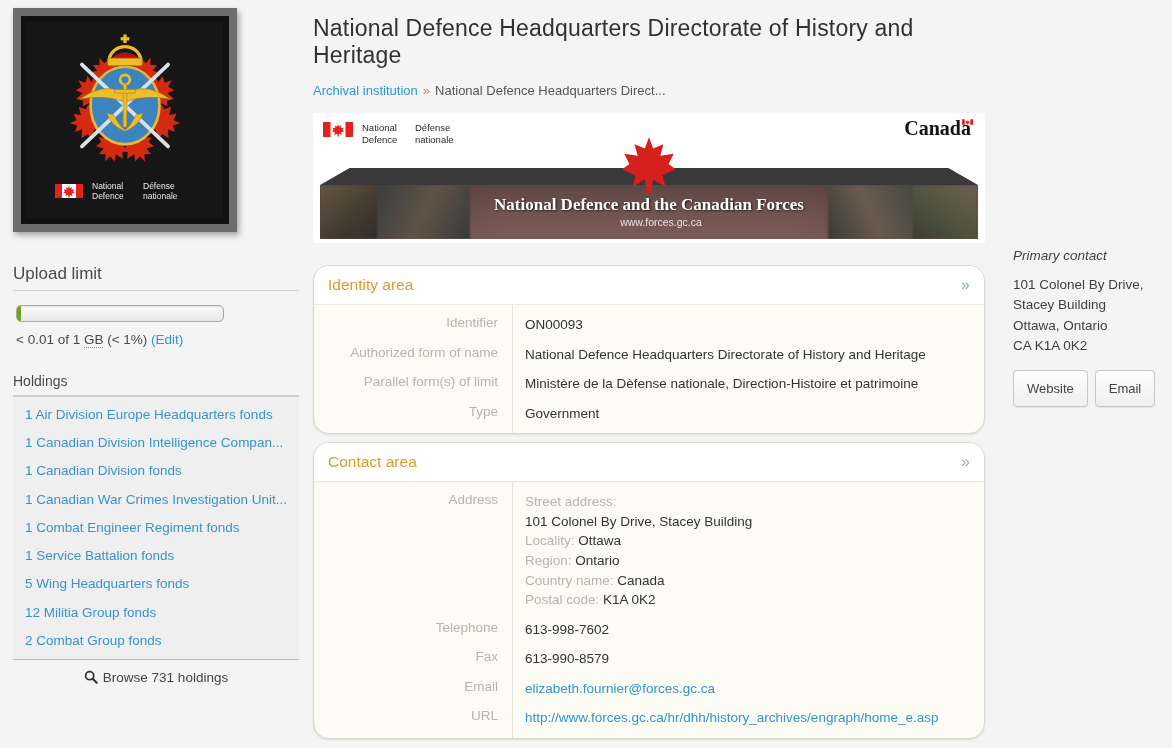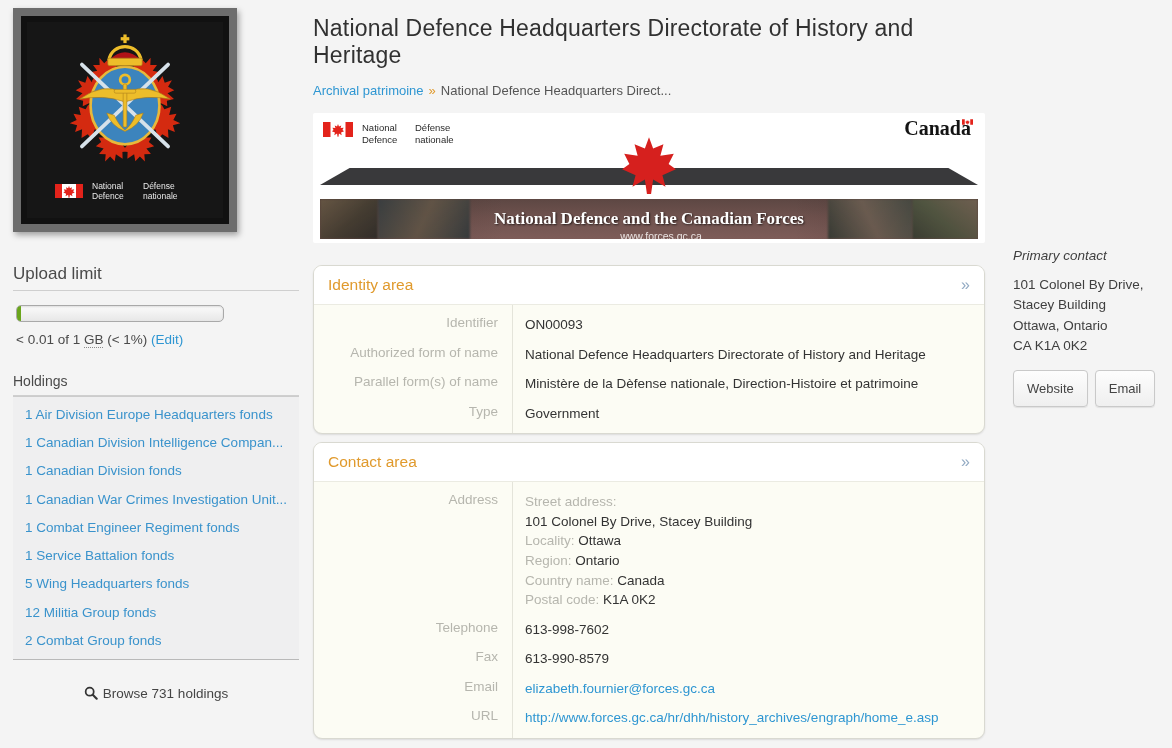--- a/index.html
+++ b/index.html
@@ -28,53 +28,53 @@
   .progress .fill { position:absolute; left:0; top:0; bottom:0; width:4px; background:#6aa51c; }
   .upload-text { margin:10px 0 16px 3px; font-size:13.5px; color:#4a4a4a; }
   .upload-text .abbr { border-bottom:1px dotted #8a8a8a; }
   .upload-text a { color:#2e96d2; text-decoration:none; }
 
   .sb-h2 { font-size:14px; font-weight:400; color:#4a4a4a; margin:26px 0 6px; }
 
   .holdings-list { list-style:none; background:#efeff0; border-top:1px solid #cccccc; border-bottom:1px solid #b9b9b9; padding:4px 0; }
   .holdings-list li { padding:5px 6px 5px 12px; font-size:13.5px; line-height:1.35; white-space:nowrap; overflow:hidden; }
   .holdings-list a { color:#3a93cc; text-decoration:none; }
-  .browse-row { margin-top:26px; text-align:center; font-size:13.5px; color:#444; cursor:pointer; }
+  .browse-row { margin-top:10px; text-align:center; font-size:13.5px; color:#444; cursor:pointer; }
   .browse-row svg { vertical-align:-2px; margin-right:5px; }
 
   
   h1.page-title { font-size:23px; font-weight:400; color:#313131; margin-top:15px; letter-spacing:.2px; }
   .breadcrumb { margin-top:14px; font-size:13px; color:#555; }
   .breadcrumb a { color:#2e96d2; text-decoration:none; }
   .breadcrumb .sep { color:#e09a2d; margin:0 5px; font-size:13px; }
 
   
   .banner { position:relative; margin-top:15px; height:130px; background:#fff; border-radius:2px; }
   .fip { position:absolute; left:10px; top:9px; display:flex; gap:9px; align-items:flex-start; }
   .fip .col { font-size:9.5px; line-height:1.25; color:#2a2a2a; width:44px; }
   .wordmark { position:absolute; right:14px; top:4px; font-family:"Liberation Serif",serif; font-weight:bold; font-size:20px; color:#141414; }
   .wordmark svg { position:absolute; right:-2px; top:2px; }
   .big-leaf { position:absolute; left:50%; top:20px; transform:translateX(-50%); z-index:3; }
   .strip-top { position:absolute; left:7px; right:7px; bottom:58px; height:17px; background:#39393b;
                clip-path:polygon(4.5% 0,95.5% 0,100% 100%,0 100%); }
-  .strip { position:absolute; left:7px; right:7px; bottom:4px; height:40px; overflow:hidden;
+  .strip { position:absolute; left:7px; right:7px; bottom:4px; height:54px; overflow:hidden;
            background:linear-gradient(180deg,#5d4743 0%,#6f524e 45%,#7d5c58 100%); }
   .strip .ph { position:absolute; top:0; bottom:0; filter:blur(1px); opacity:.92; }
   .ph.l1 { left:0;    width:58px; background:linear-gradient(135deg,#8a7a5d,#4e4a3a 55%,#2e2f2b); }
   .ph.l2 { left:58px; width:92px; background:linear-gradient(115deg,#3d4a4d,#6b5f4e 50%,#31393c); }
   .ph.r1 { right:0;   width:66px; background:linear-gradient(225deg,#9a8a72,#5d6b4e 55%,#3a4436); }
   .ph.r2 { right:66px;width:84px; background:linear-gradient(245deg,#4e584e,#76685a 50%,#333a33); }
   .strip::after { content:""; position:absolute; inset:0;
                   background:linear-gradient(90deg,rgba(40,25,24,.35),rgba(90,60,55,0) 28%,rgba(90,60,55,0) 72%,rgba(40,25,24,.35)); }
   .strip-title { position:relative; z-index:2; margin-top:10px; text-align:center; color:#fff;
                  font-family:"Liberation Serif",serif; font-weight:bold; font-size:17px; text-shadow:1px 1px 2px rgba(0,0,0,.65); }
   .strip-url { position:relative; z-index:2; text-align:center; color:#e9e2e0; font-size:10.5px; margin-top:1px;padding-left:24px; }
 
   
-  .panel { margin-top:22px; background:#fcfcf4; border:1px solid #d9d9d1; border-radius:9px;
+  .panel { margin-top:22px; background:#fcfcf4; border:1px solid #d9d9d1; border-radius:16px;
            box-shadow:0 1px 2px rgba(0,0,0,.1); overflow:hidden; }
   .panel + .panel { margin-top:8px; }
   .panel-header { background:#fff; padding:10px 14px; border-bottom:1px solid #ececе4; border-bottom:1px solid #ebebe2;
                   display:flex; justify-content:space-between; align-items:center; }
   .panel-header .ph-title { color:#e09a2d; font-size:15.5px; }
   .panel-header .expander { color:#93abc4; font-size:16px; cursor:pointer; line-height:1; }
   .fieldset { display:table; width:100%; }
   .frow { display:table-row; }
   .flabel { display:table-cell; width:198px; padding:5px 14px 5px 0; text-align:right;
             color:#b6b6ae; font-size:13.5px; vertical-align:top; }
@@ -193,21 +193,21 @@
       <line x1="10" y1="10" x2="14.5" y2="14.5" stroke="#333" stroke-width="2.4" stroke-linecap="round"></line>
     </svg><span>Browse 731 holdings</span>
   </div>
 </div>
 
 <div id="main-col">
 
   <h1 class="page-title">National Defence Headquarters Directorate of History and Heritage</h1>
 
   <div class="breadcrumb">
-    <a href="#">Archival patrimoine</a><span class="sep">»</span><span>National Defence Headquarters Direct...</span>
+    <a href="#">Archival institution</a><span class="sep">»</span><span>National Defence Headquarters Direct...</span>
   </div>
 
   <div class="banner">
     <div class="fip">
       <svg width="30" height="15">
           <use href="#cdn-flag" width="30" height="15"></use>
         </svg>
       <div class="col">
         <div>National</div>
         <div>Defence</div>
@@ -245,21 +245,21 @@
     <div class="fieldset">
       <div class="frow">
         <div class="flabel">Identifier</div>
         <div class="fvalue">ON00093</div>
       </div>
       <div class="frow">
         <div class="flabel">Authorized form of name</div>
         <div class="fvalue">National Defence Headquarters Directorate of History and Heritage</div>
       </div>
       <div class="frow">
-        <div class="flabel">Parallel form(s) of name</div>
+        <div class="flabel">Parallel form(s) of limit</div>
         <div class="fvalue">Ministère de la Dèfense nationale, Direction-Histoire et patrimoine</div>
       </div>
       <div class="frow">
         <div class="flabel">Type</div>
         <div class="fvalue">Government</div>
       </div>
     </div>
   </div>
 
   <div class="panel">

